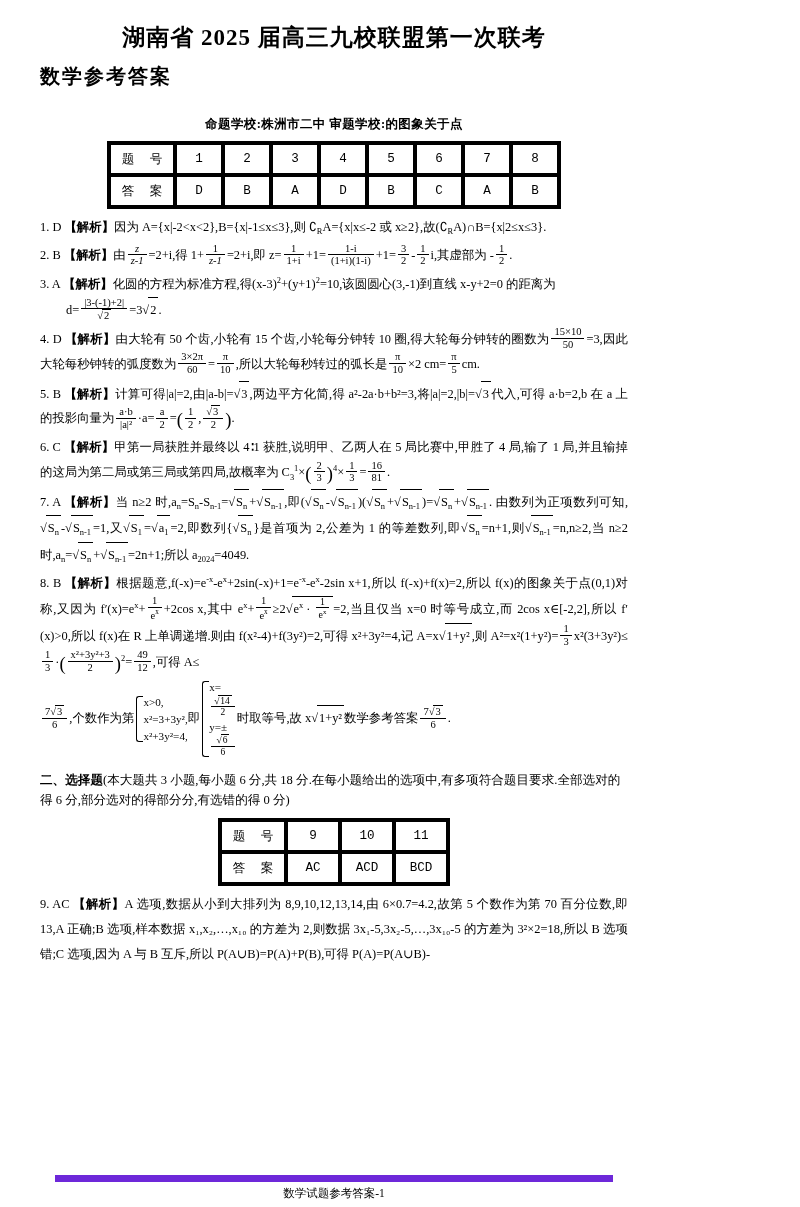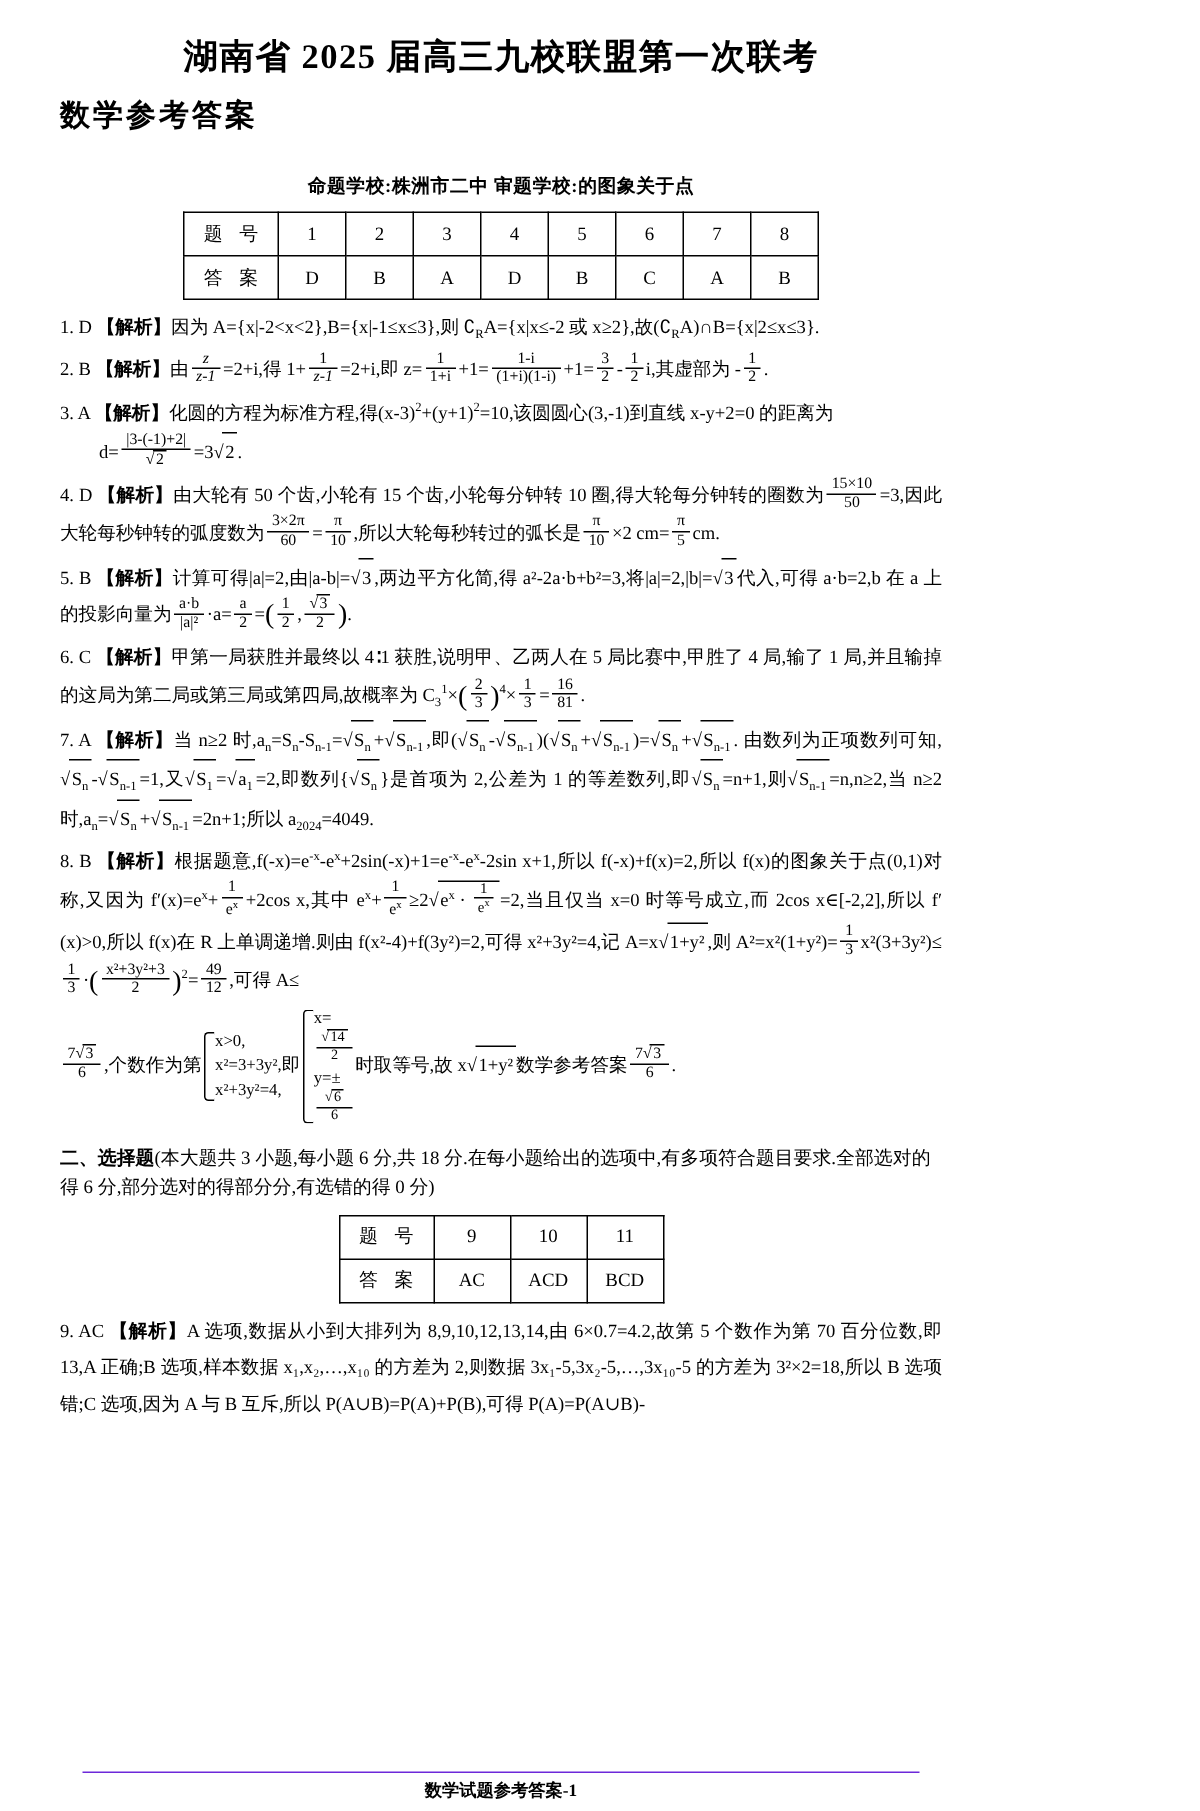--- a/index.html
+++ b/index.html
@@ -53,26 +53,26 @@
   }
   .section-head .thin {
     font-weight: normal;
   }
   table.ans {
     border-collapse: collapse;
     margin: 8px auto 6px auto;
     font-size: 12.6px;
   }
   table.ans td {
-    border: 1px solid #000000;
+    border: 4px solid #000000;
     text-align: center;
     padding: 4px 0;
     min-width: 44px;
     height: 20px;
-    font-family: Liberation Serif, serif;
+    font-family: Liberation Mono, monospace;
   }
   table.ans td.hd {
     min-width: 54px;
     letter-spacing: 4px;
     padding-left: 6px;
     padding-right: 2px;
   }
   table.ans2 td {
     min-width: 50px;
   }
@@ -88,24 +88,23 @@
   .footer {
     position: absolute;
     left: 0;
     right: 0;
     bottom: 6px;
     text-align: center;
     font-size: 11.5px;
   }
   .footer .fbox {
     display: inline-block;
-    border-top: 1px solid #6d28d9;
+    border-top: 7px solid #6d28d9;
     padding: 4px 44px 0 44px;
     min-width: 470px;
-    font-weight: bold;
   }
   
   .frac {
     display: inline-block;
     vertical-align: middle;
     text-align: center;
     font-size: 0.85em;
     line-height: 1.12;
     margin: 0 2px;
     position: relative;

